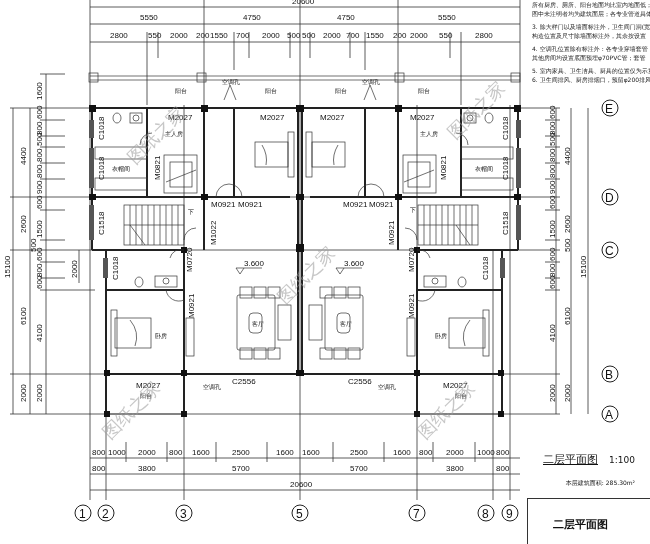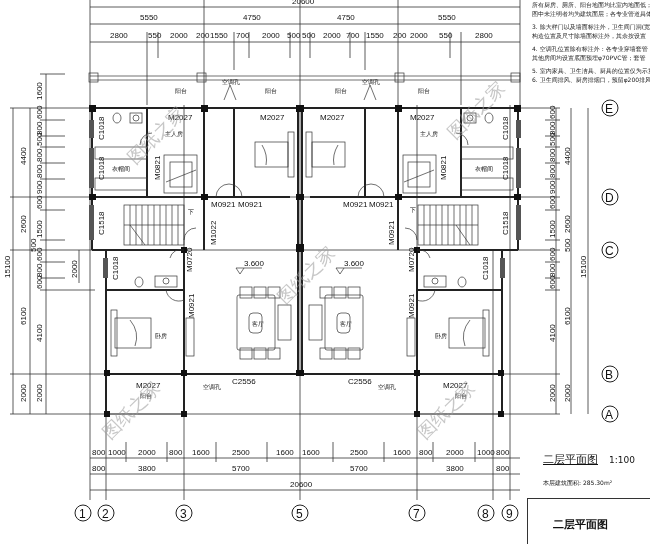--- a/index.html
+++ b/index.html
@@ -12,21 +12,21 @@
   .room { font-size:6px; }
   .axis-circle { fill:#fff; stroke:#222; stroke-width:1; }
   .axis-text { font-size:12px; }
   .wall { stroke:#222; stroke-width:2; fill:none; }
   .thin { stroke:#333; stroke-width:0.7; fill:none; }
   .grid { stroke:#333; stroke-width:0.8; }
   .col { fill:#111; }
   .wm { font-size:18px; fill:#9a9a9a; opacity:0.55; }
   .notes { position:absolute; left:532px; top:0; width:118px; font-size:6px; line-height:9px; color:#222; }
   .notes div { white-space:nowrap; overflow:hidden; }
-  .title-block { position:absolute; left:543px; top:448px; }
+  .title-block { position:absolute; left:543px; top:448px;text-align:right; }
   .title-main { font-size:11px; text-decoration:underline; color:#111; display:inline-block; }
   .title-scale { font-size:9px; margin-left:6px; color:#111; }
   .area { font-size:6px; margin-top:12px; color:#111; }
   .frame { position:absolute; left:527px; top:498px; width:130px; height:60px; border-left:1px solid #333; border-top:1px solid #333; }
   .frame-title { position:absolute; left:25px; top:18px; font-size:11px; font-weight:bold; color:#111; }
 </style>
 </head>
 <body>
 
 <svg id="plan" viewBox="0 0 650 544" xmlns="http://www.w3.org/2000/svg">

